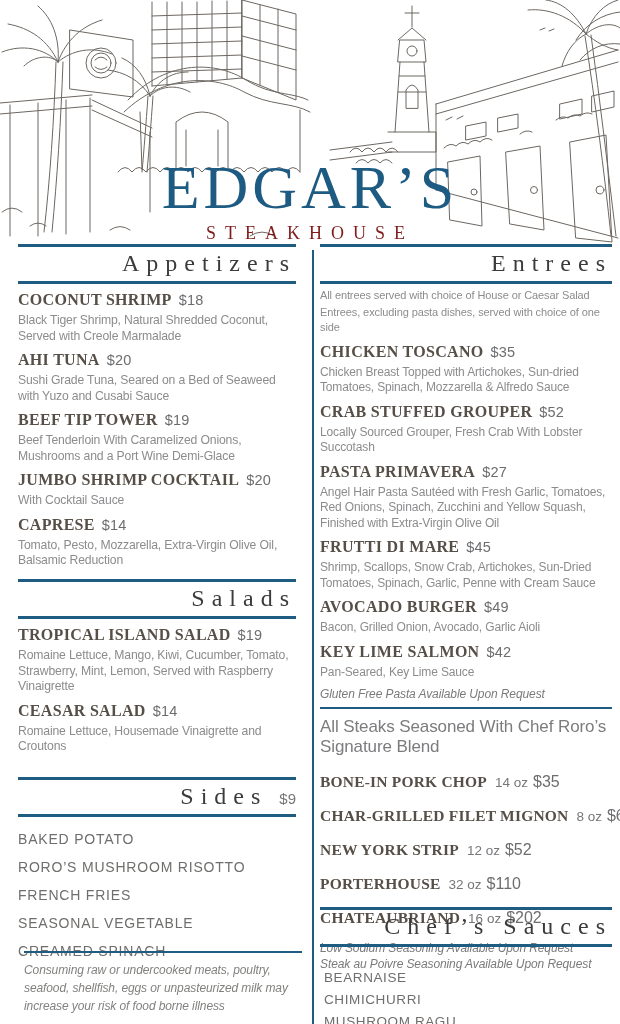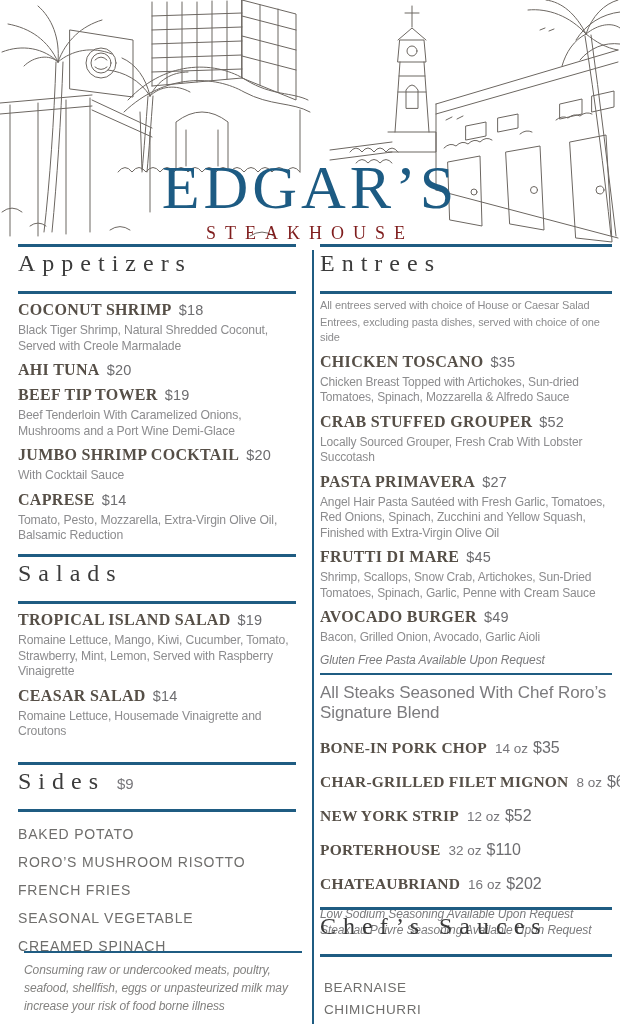--- a/index.html
+++ b/index.html
@@ -20,21 +20,21 @@
     margin-top:5px; font-family:"Liberation Serif", serif;
     font-size:18px; letter-spacing:9px; color:#7f1d1d;
   }
   
   .col-left  { position:absolute; left:18px;  top:244px; width:278px; }
   .col-right { position:absolute; left:320px; top:244px; width:292px; }
   .v-divider { position:absolute; left:312px; top:250px; width:2px; height:774px; background:#1f5c82; }
 
   .sec-header {
     border-top:3px solid #1f5c82; border-bottom:3px solid #1f5c82;
-    text-align:left; padding:3px 0 15px;
+    text-align:right; padding:3px 0 5px;
   }
   .sec-title {
     font-family:"Liberation Serif", serif; font-size:24px; line-height:1.1;
     letter-spacing:7px; color:#3b3b3b;
   }
   .sec-price { font-family:"Liberation Sans", sans-serif; font-size:15px; color:#77767a; margin-left:12px; letter-spacing:0; }
 
   .menu-item { margin-top:6px; }
   .item-name {
     font-family:"Liberation Serif", serif; font-weight:700; font-size:16px;
@@ -172,20 +172,21 @@
     <div class="sec-header">
       <span class="sec-title">Appetizers</span>
     </div>
 
     <div class="menu-item">
       <span class="item-name">COCONUT SHRIMP</span><span class="item-price">$18</span>
       <div class="item-desc">Black Tiger Shrimp, Natural Shredded Coconut, Served with Creole Marmalade</div>
     </div>
     <div class="menu-item">
       <span class="item-name">AHI TUNA</span><span class="item-price">$20</span>
+      <div class="item-desc">Sushi Grade Tuna, Seared on a Bed of Seaweed with Yuzo and Cusabi Sauce</div>
     </div>
     <div class="menu-item">
       <span class="item-name">BEEF TIP TOWER</span><span class="item-price">$19</span>
       <div class="item-desc">Beef Tenderloin With Caramelized Onions, Mushrooms and a Port Wine Demi-Glace</div>
     </div>
     <div class="menu-item">
       <span class="item-name">JUMBO SHRIMP COCKTAIL</span><span class="item-price">$20</span>
       <div class="item-desc">With Cocktail Sauce</div>
     </div>
     <div class="menu-item">
@@ -243,20 +244,24 @@
       <div class="item-desc">Angel Hair Pasta Sautéed with Fresh Garlic, Tomatoes, Red Onions, Spinach, Zucchini and Yellow Squash, Finished with Extra-Virgin Olive Oil</div>
     </div>
     <div class="menu-item">
       <span class="item-name">FRUTTI DI MARE</span><span class="item-price">$45</span>
       <div class="item-desc">Shrimp, Scallops, Snow Crab, Artichokes, Sun-Dried Tomatoes, Spinach, Garlic, Penne with Cream Sauce</div>
     </div>
     <div class="menu-item">
       <span class="item-name">AVOCADO BURGER</span><span class="item-price">$49</span>
       <div class="item-desc">Bacon, Grilled Onion, Avocado, Garlic Aioli</div>
     </div>
+    <div class="menu-item">
+      <span class="item-name">KEY LIME SALMON</span><span class="item-price">$42</span>
+      <div class="item-desc">Pan-Seared, Key Lime Sauce</div>
+    </div>
 
     <div class="note">Gluten Free Pasta Available Upon Request</div>
     <hr class="rule">
     <div class="steaks-intro">All Steaks Seasoned With Chef Roro’s Signature Blend</div>
 
     <div class="steak-row">
       <span class="steak-name">BONE-IN PORK CHOP</span><span class="steak-size">14 oz</span><span class="steak-price">$35</span>
     </div>
     <div class="steak-row">
       <span class="steak-name">CHAR-GRILLED FILET MIGNON</span><span class="steak-size">8 oz</span><span class="steak-price">$65</span>

